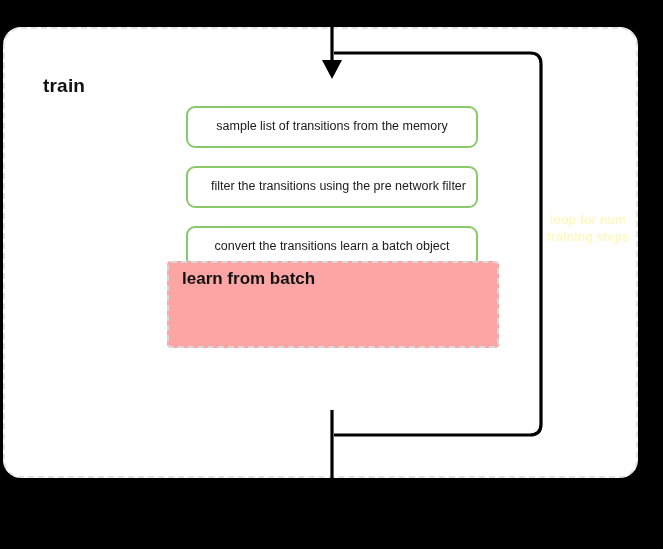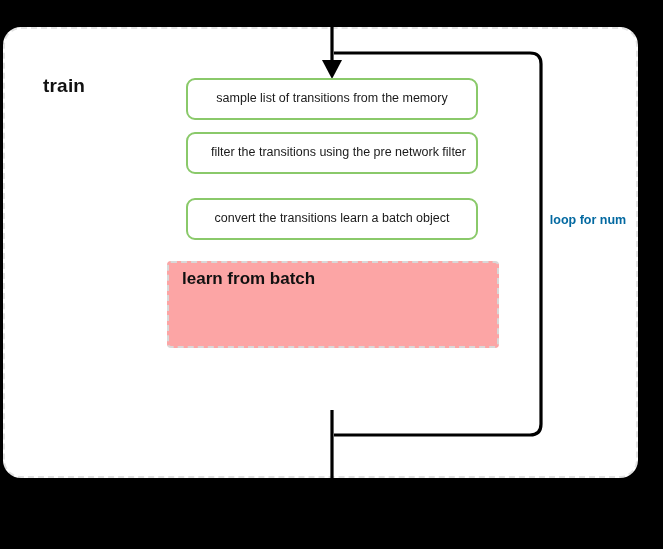--- a/index.html
+++ b/index.html
@@ -51,31 +51,32 @@
     width: 292px;
     height: 42px;
     box-sizing: border-box;
     background: #ffffff;
     border: 2.5px solid #8ac96a;
     border-radius: 9px;
     display: flex;
     align-items: center;
     justify-content: center;
     z-index: 4;
+    margin-top: 28px;
   }
   .step-label {
     font-size: 12.5px;
     color: #1a1a1a;
     line-height: 1.1;
     text-align: center;
     white-space: nowrap;
   }
 
   #step-sample  { top: 78px; }
-  #step-filter  { top: 132px; padding-left: 13px; }
+  #step-filter  { top: 138px; padding-left: 13px; }
   #step-convert { top: 198px; }
   #step-update  { top: 368px; }
 
   
   #learn-block {
     position: absolute;
     left: 167px;
     top: 261px;
     width: 332px;
     height: 87px;
@@ -108,21 +109,21 @@
   }
 
   
   #loop-caption {
     position: absolute;
     left: 540px;
     top: 212px;
     width: 96px;
     font-size: 12.5px;
     font-weight: bold;
-    color: #0369a1;
+    color: #fef9c3;
     line-height: 1.33;
     text-align: center;
     z-index: 5;
   }
 </style>
 </head>
 <body>
 
 <div id="stage">
 
@@ -135,20 +136,21 @@
     <path d="M332,0 L332,70" stroke="#000000" stroke-width="3.2" fill="none"></path>
     <polygon points="332,79 322,60 342,60" fill="#000000"></polygon>
 
     <path d="M334,53 L530,53 Q541,53 541,64 L541,424 Q541,435 530,435 L334,435" stroke="#000000" stroke-width="3.2" fill="none" stroke-linecap="butt"></path>
 
     <path d="M332,410 L332,549" stroke="#000000" stroke-width="3.2" fill="none"></path>
   </svg>
 
   <div id="loop-caption">
     <div>loop for num</div>
+    <div>training steps</div>
   </div>
 
   <div class="step-box" id="step-sample">
     <span class="step-label">sample list of transitions from the memory</span>
   </div>
 
   <div class="step-box" id="step-filter">
     <span class="step-label">filter the transitions using the pre network filter</span>
   </div>
 

